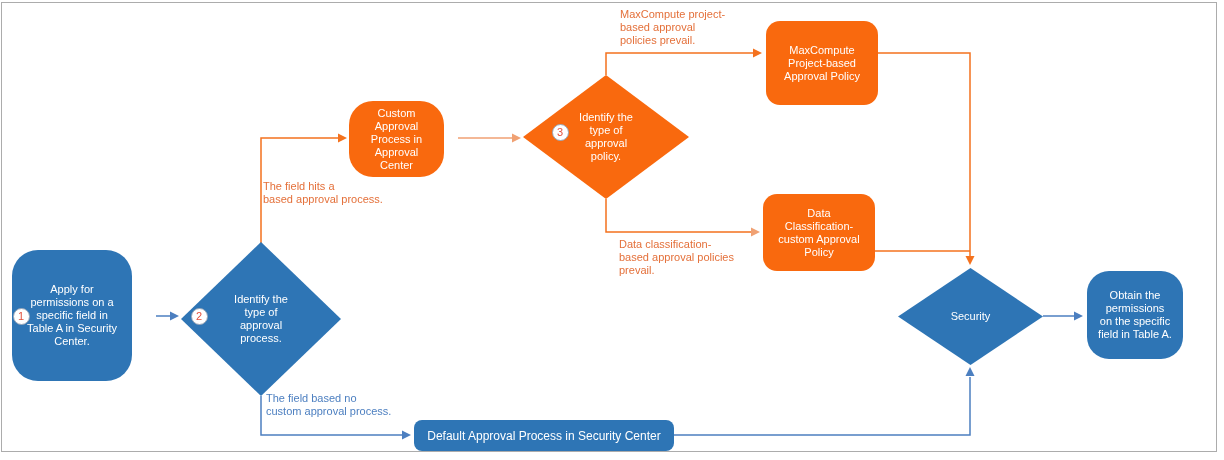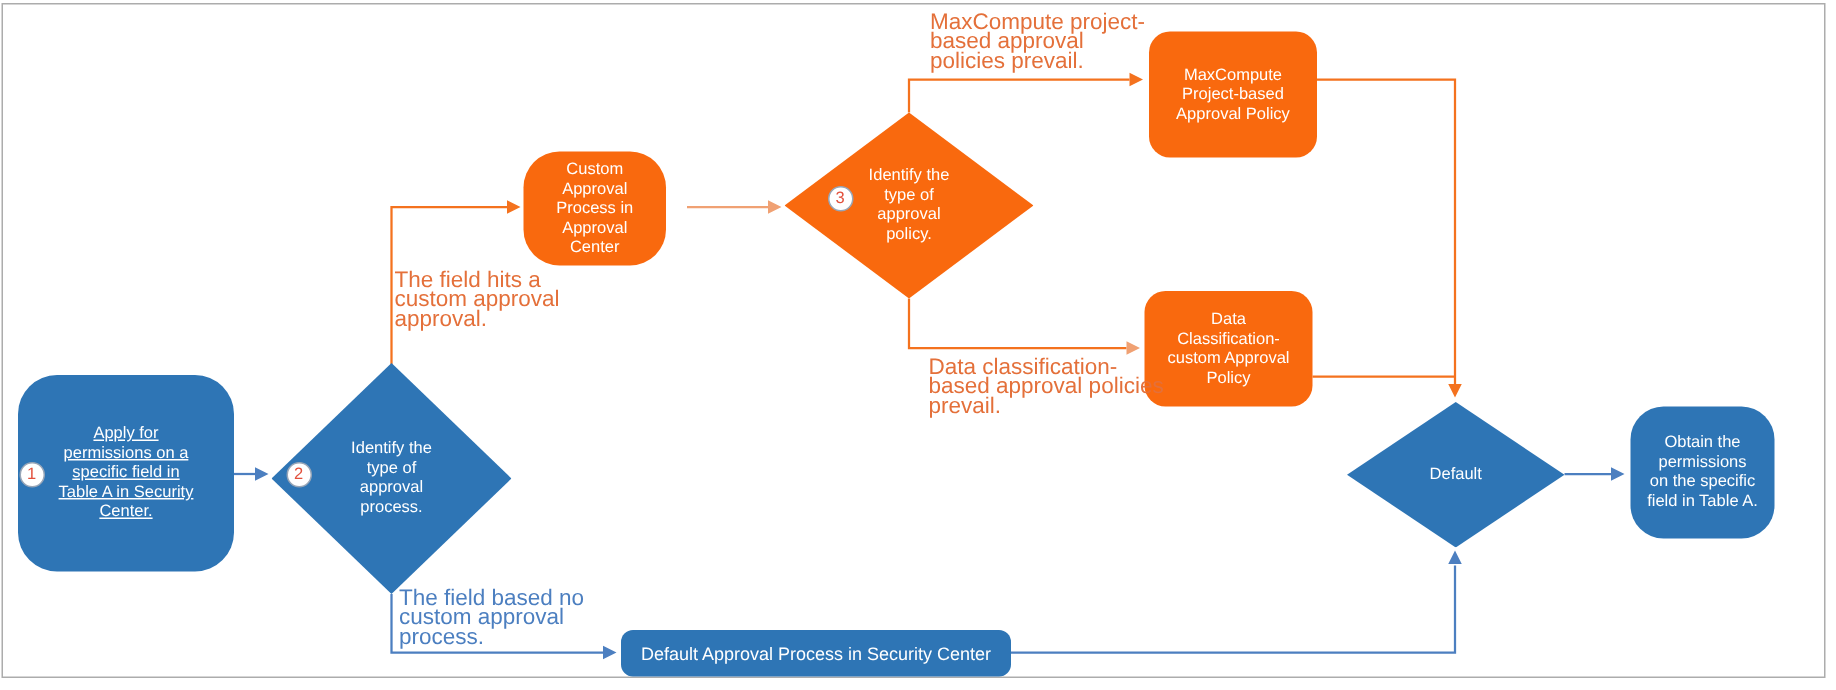--- a/index.html
+++ b/index.html
@@ -21,21 +21,21 @@
   polygon.ah-orange-light{fill:var(--orange-line-light);}
   .node{position:absolute;display:flex;align-items:center;justify-content:center;
         text-align:center;color:#fff;font-size:11px;line-height:13px;
         white-space:pre-line;box-sizing:border-box;}
   .blue-fill{background:var(--blue);}
   .orange-fill{background:var(--orange);}
   .diamond{clip-path:polygon(50% 0,100% 50%,50% 100%,0 50%);}
   .step{position:absolute;width:17px;height:17px;border-radius:50%;background:#fff;
         border:1px solid #97A5B7;box-sizing:border-box;display:flex;align-items:center;
         justify-content:center;color:var(--step-number);font-size:11px;line-height:11px;}
-  .lbl{position:absolute;font-size:15px;line-height:13px;white-space:pre-line;}
+  .lbl{position:absolute;font-size:11px;line-height:13px;white-space:pre-line;}
   .lbl-orange{color:var(--orange-text);}
   .lbl-blue{color:var(--blue-text);}
   .big{font-size:12px;line-height:14px;align-items:center;}
 </style>
 </head>
 <body>
 
 <div class="frame"></div>
 
 <svg class="connectors" viewBox="0 0 1224 460">
@@ -55,21 +55,21 @@
   <polygon class="ah-orange-light" points="521,138 512,133.5 512,142.5"></polygon>
   <path class="orange-line" d="M606 75 V53 H753"></path>
   <polygon class="ah-orange" points="762,53 753,48.5 753,57.5"></polygon>
   <path class="orange-line" d="M878 53 H970 V256"></path>
   <polygon class="ah-orange" points="970,265 965.5,256 974.5,256"></polygon>
   <path class="orange-line" d="M606 199 V232 H751"></path>
   <polygon class="ah-orange-light" points="760,232 751,227.5 751,236.5"></polygon>
   <path class="orange-line" d="M875 251 H970"></path>
 </svg>
 
-<div class="node blue-fill" style="left:12px;top:250px;width:144px;height:131px;border-radius:26px;text-decoration:underline;">
+<div class="node blue-fill" style="left:12px;top:250px;width:120px;height:131px;border-radius:26px;">
   <span>Apply for
 permissions on a
 specific field in
 Table A in Security
 Center.</span>
 </div>
 
 <div class="node diamond blue-fill" style="left:181px;top:242px;width:160px;height:154px;">
   <span>Identify the
 type of
@@ -99,21 +99,21 @@
 </div>
 
 <div class="node orange-fill" style="left:763px;top:194px;width:112px;height:77px;border-radius:14px;">
   <span>Data
 Classification-
 custom Approval
 Policy</span>
 </div>
 
 <div class="node diamond blue-fill" style="left:898px;top:268px;width:145px;height:97px;">
-  <span>Default</span>
+  <span>Security</span>
 </div>
 
 <div class="node blue-fill" style="left:1087px;top:271px;width:96px;height:88px;border-radius:22px;">
   <span>Obtain the
 permissions
 on the specific
 field in Table A.</span>
 </div>
 
 <div class="node blue-fill big" style="left:414px;top:420px;width:260px;height:31px;border-radius:8px;">
@@ -127,18 +127,18 @@
   <span>2</span>
 </div>
 <div class="step" style="left:551.5px;top:123.5px;">
   <span>3</span>
 </div>
 
 <div class="lbl lbl-orange" style="left:620px;top:8px;width:150px;">MaxCompute project-
 based approval
 policies prevail.</div>
 <div class="lbl lbl-orange" style="left:263px;top:180px;width:160px;">The field hits a
-custom approval approval.</div>
+based approval process.</div>
 <div class="lbl lbl-orange" style="left:619px;top:238px;width:160px;">Data classification-
 based approval policies
 prevail.</div>
 <div class="lbl lbl-blue" style="left:266px;top:392px;width:170px;">The field based no
 custom approval process.</div>
 
 </body></html>

